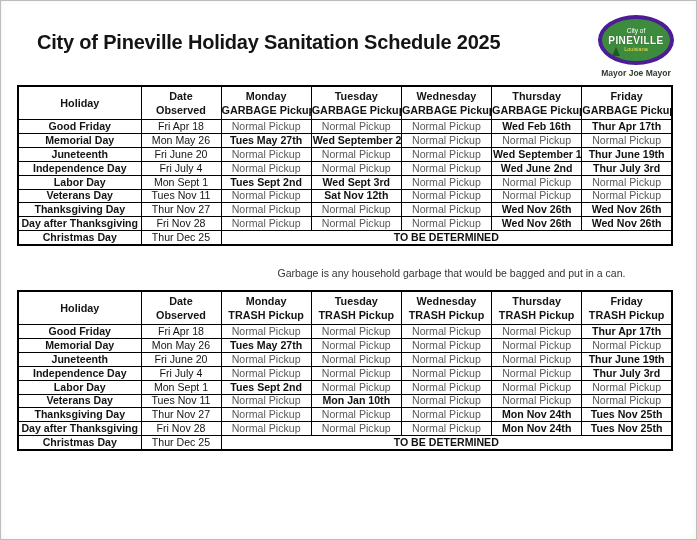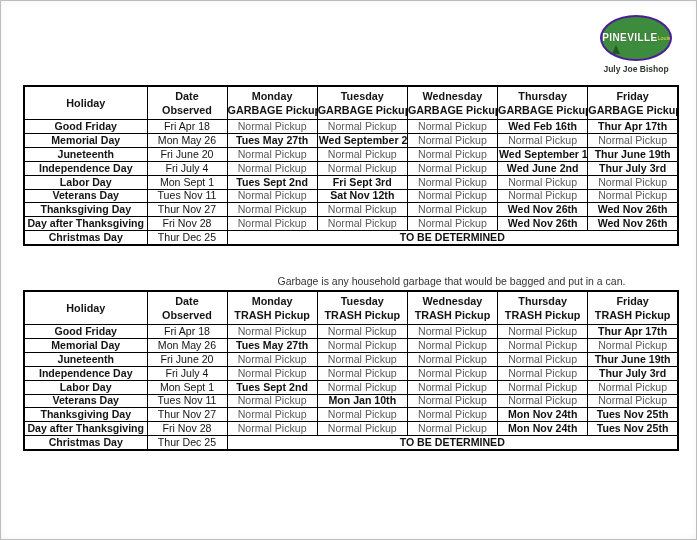--- a/index.html
+++ b/index.html
@@ -15,39 +15,39 @@
   .doc-title {
     position:absolute; left:36px; top:30px;
     font-size:20px; font-weight:700; color:#141414;
     letter-spacing:-0.2px; white-space:nowrap;
   }
   
   .logo-wrap { position:absolute; top:14px; right:14px; width:92px; text-align:center; }
   .logo-oval {
     position:relative;
     width:68px; height:42px; margin:0 auto;
-    background:#3d8b3d; border:2px solid #4c1d95; border-radius:50%;
-    display:flex; align-items:center; justify-content:center;
+    background:#3d8b3d; border:4px solid #4c1d95; border-radius:50%;
+    display:flex; flex-direction:column; align-items:center; justify-content:center;
     color:#ffffff; overflow:hidden;
   }
   .logo-top   { font-size:6.5px; line-height:1; margin-bottom:1px; }
   .logo-name  { font-size:10px; font-weight:800; letter-spacing:.4px; line-height:1;
                 text-shadow:0 0 1px #1d4418; }
   .logo-state { font-size:5.5px; color:#f0df55; line-height:1; margin-top:1px; }
   .pine-icon {
     position:absolute; left:10px; bottom:5px;
     width:0; height:0;
     border-left:4px solid transparent; border-right:4px solid transparent;
     border-bottom:9px solid #1e4d1e; opacity:.85;
   }
   .logo-caption { margin-top:3px; font-size:8.5px; font-weight:700; color:#2f3b2f; }
 
   
   table.sched {
-    position:absolute; left:22px; width:654px;
+    position:absolute; left:16px; width:654px;
     border-collapse:collapse; table-layout:fixed;
     border:2.4px solid #000;
   }
   #table-garbage { top:84px; }
   #table-trash   { top:289px; }
   table.sched col.c-holiday { width:123px; }
   table.sched col.c-date    { width:80px;  }
   table.sched col.c-day     { width:90.2px; }
   table.sched th, table.sched td { border:1.6px solid #000; overflow:hidden; white-space:nowrap; }
   table.sched th {
@@ -58,37 +58,38 @@
     font-size:10.6px; height:12.9px; padding:0 1px;
     text-align:center; vertical-align:middle; line-height:1.05;
   }
   td.cell-holiday { text-align:left; padding-left:4px; font-weight:700; color:#141414; }
   td.cell-date    { font-weight:400; color:#141414; }
   td.cell-normal  { color:#595959; font-weight:400; }
   td.cell-special { color:#111111; font-weight:700; }
   td.cell-tbd     { font-weight:700; color:#111111; text-align:center; }
 
   .note { position:absolute; font-size:10.5px; color:#333333; text-align:center; }
-  #note-garbage { left:225px; width:451px; top:274px; }
+  #note-garbage { left:225px; width:451px; top:266px; }
   #note-trash   { left:22px;  width:654px; top:469px; }
 </style>
 </head>
 <body>
 
 <div class="page">
 
+  <div class="doc-title">City of Pineville Holiday Sanitation Schedule 2025</div>
 
   <div class="logo-wrap">
     <div class="logo-oval">
       <span class="pine-icon"></span>
       <span class="logo-top">City of</span>
       <span class="logo-name">PINEVILLE</span>
       <span class="logo-state">Louisiana</span>
     </div>
-    <div class="logo-caption">July Joe Bishop</div>
+    <div class="logo-caption">Mayor Joe Mayor</div>
   </div>
 
   <table class="sched" id="table-garbage">
     <colgroup>
         <col class="c-holiday">
         <col class="c-date">
         <col class="c-day">
         <col class="c-day">
         <col class="c-day">
         <col class="c-day">
@@ -139,21 +140,21 @@
           <td class="cell-normal">Normal Pickup</td>
           <td class="cell-normal">Normal Pickup</td>
           <td class="cell-normal">Normal Pickup</td>
           <td class="cell-special">Wed June 2nd</td>
           <td class="cell-special">Thur July 3rd</td>
         </tr>
         <tr>
           <td class="cell-holiday">Labor Day</td>
           <td class="cell-date">Mon Sept 1</td>
           <td class="cell-special">Tues Sept 2nd</td>
-          <td class="cell-special">Fri Sept 3rd</td>
+          <td class="cell-special">Wed Sept 3rd</td>
           <td class="cell-normal">Normal Pickup</td>
           <td class="cell-normal">Normal Pickup</td>
           <td class="cell-normal">Normal Pickup</td>
         </tr>
         <tr>
           <td class="cell-holiday">Veterans Day</td>
           <td class="cell-date">Tues Nov 11</td>
           <td class="cell-normal">Normal Pickup</td>
           <td class="cell-special">Sat Nov 12th</td>
           <td class="cell-normal">Normal Pickup</td>

